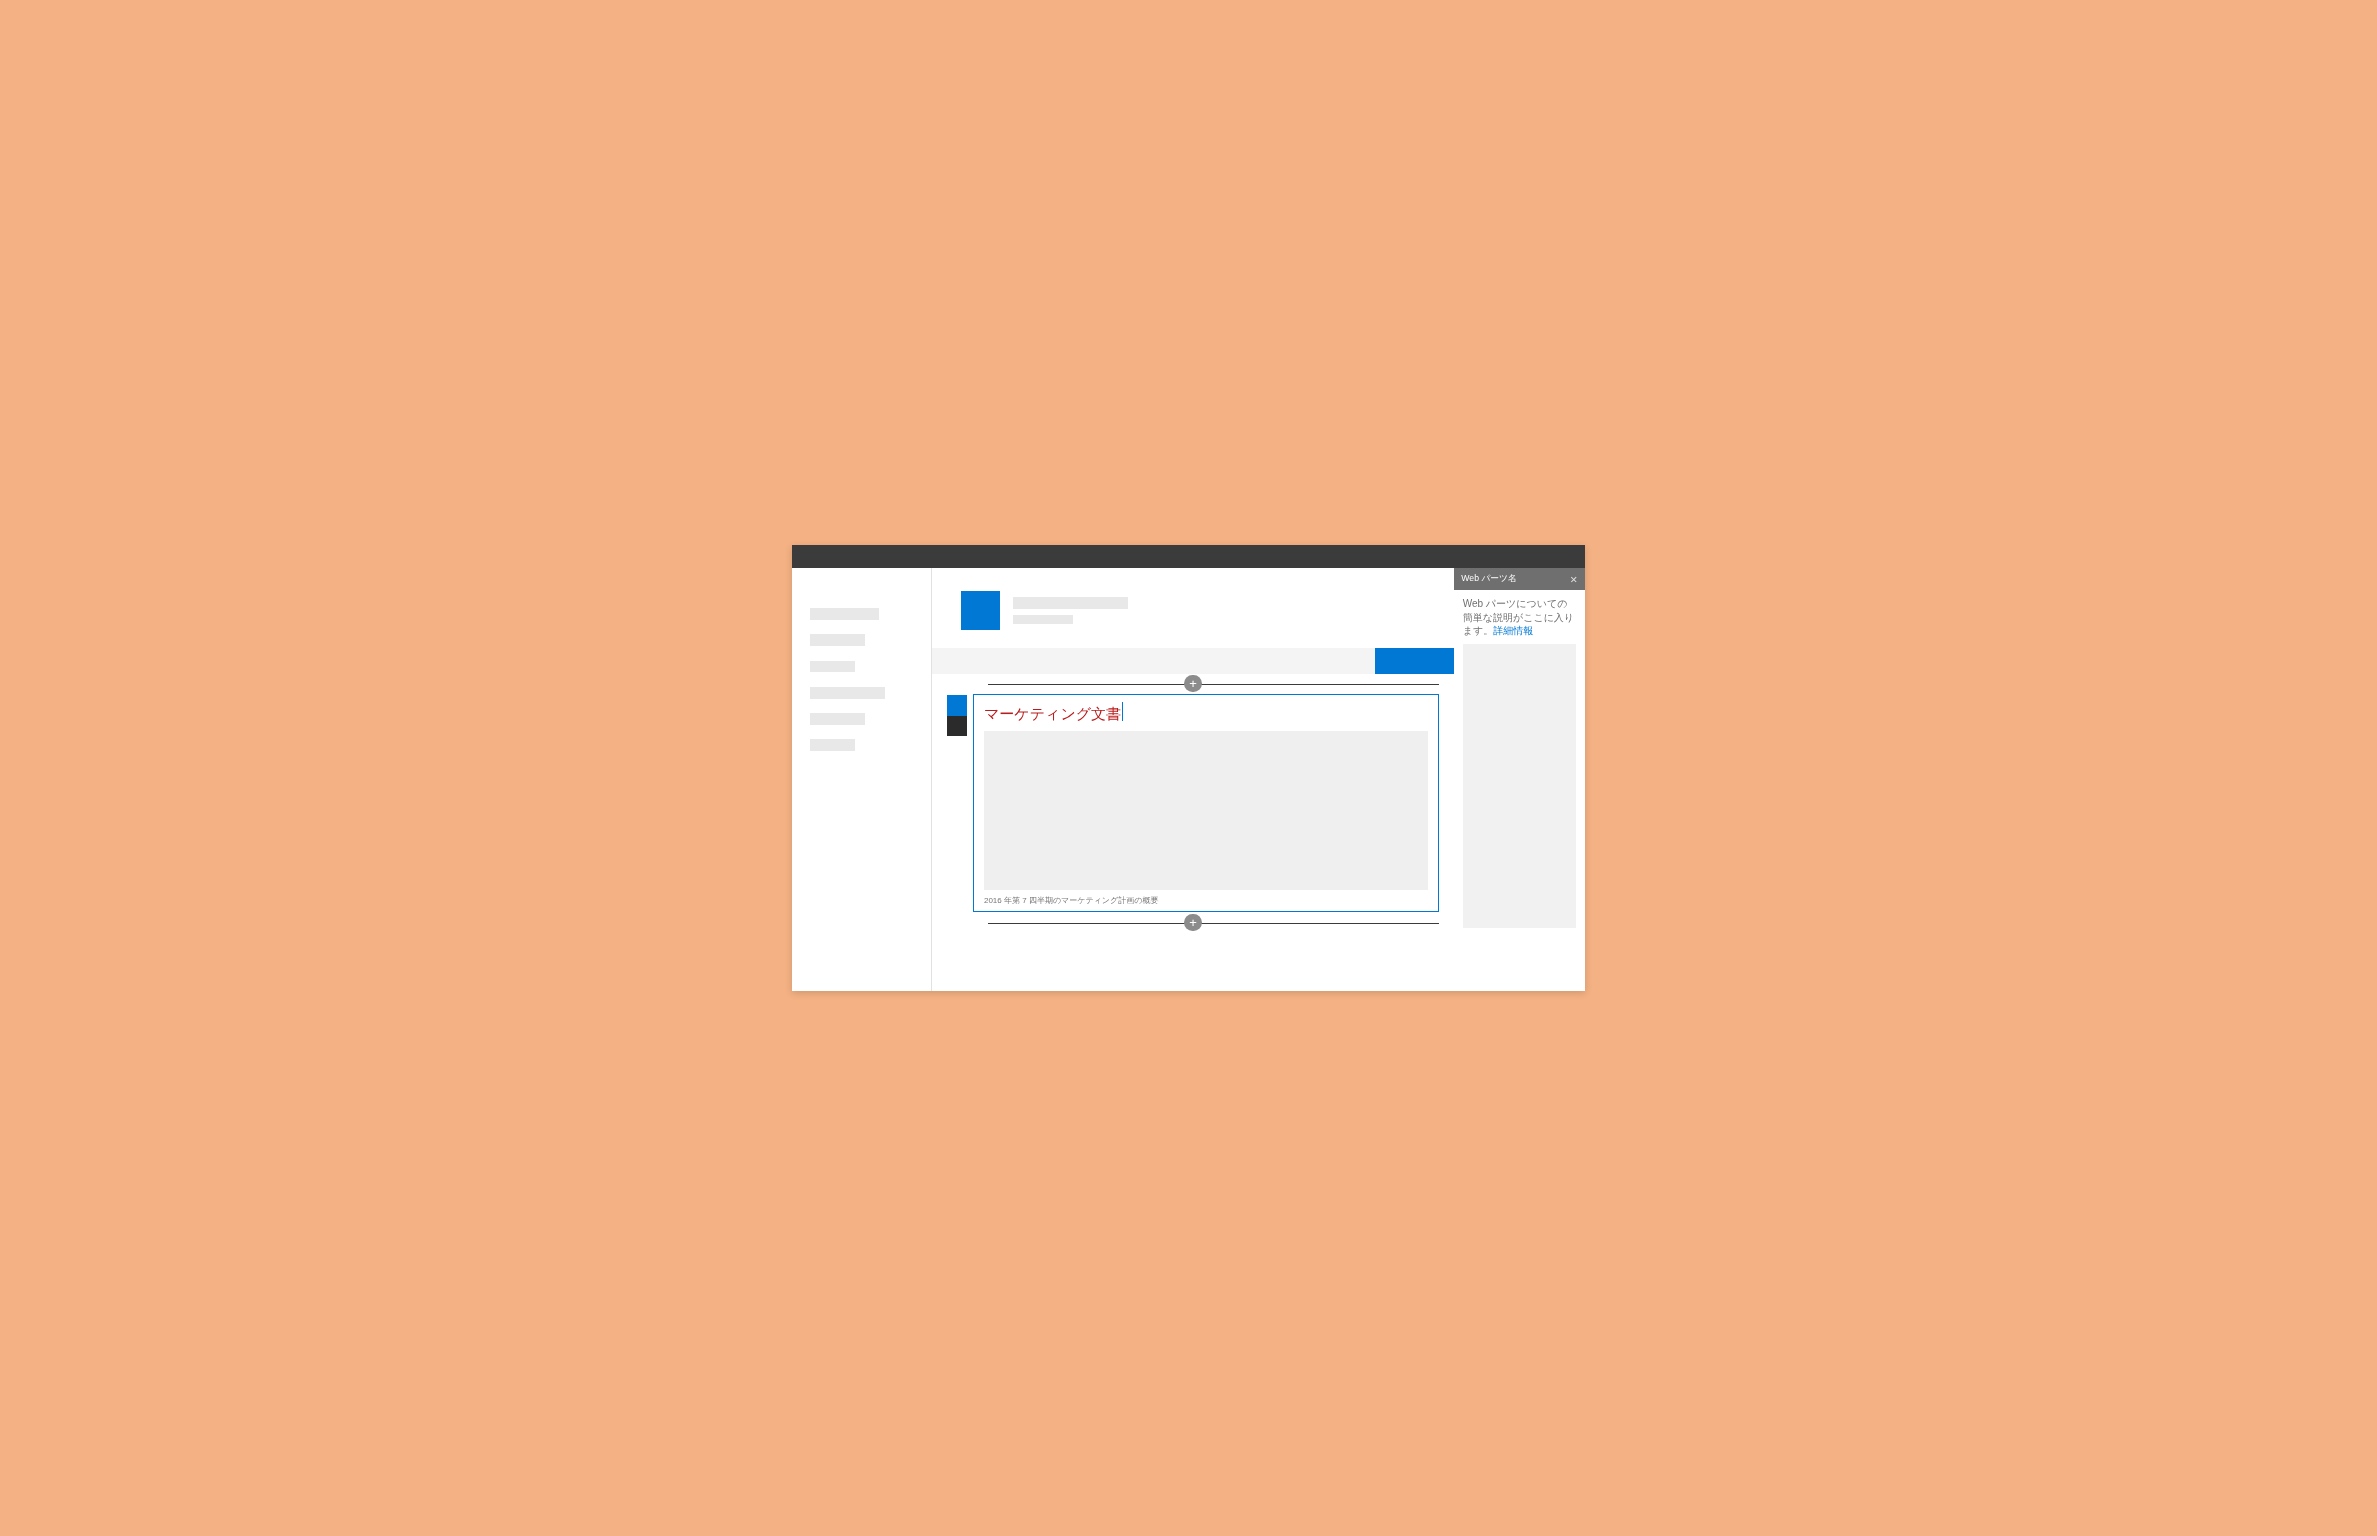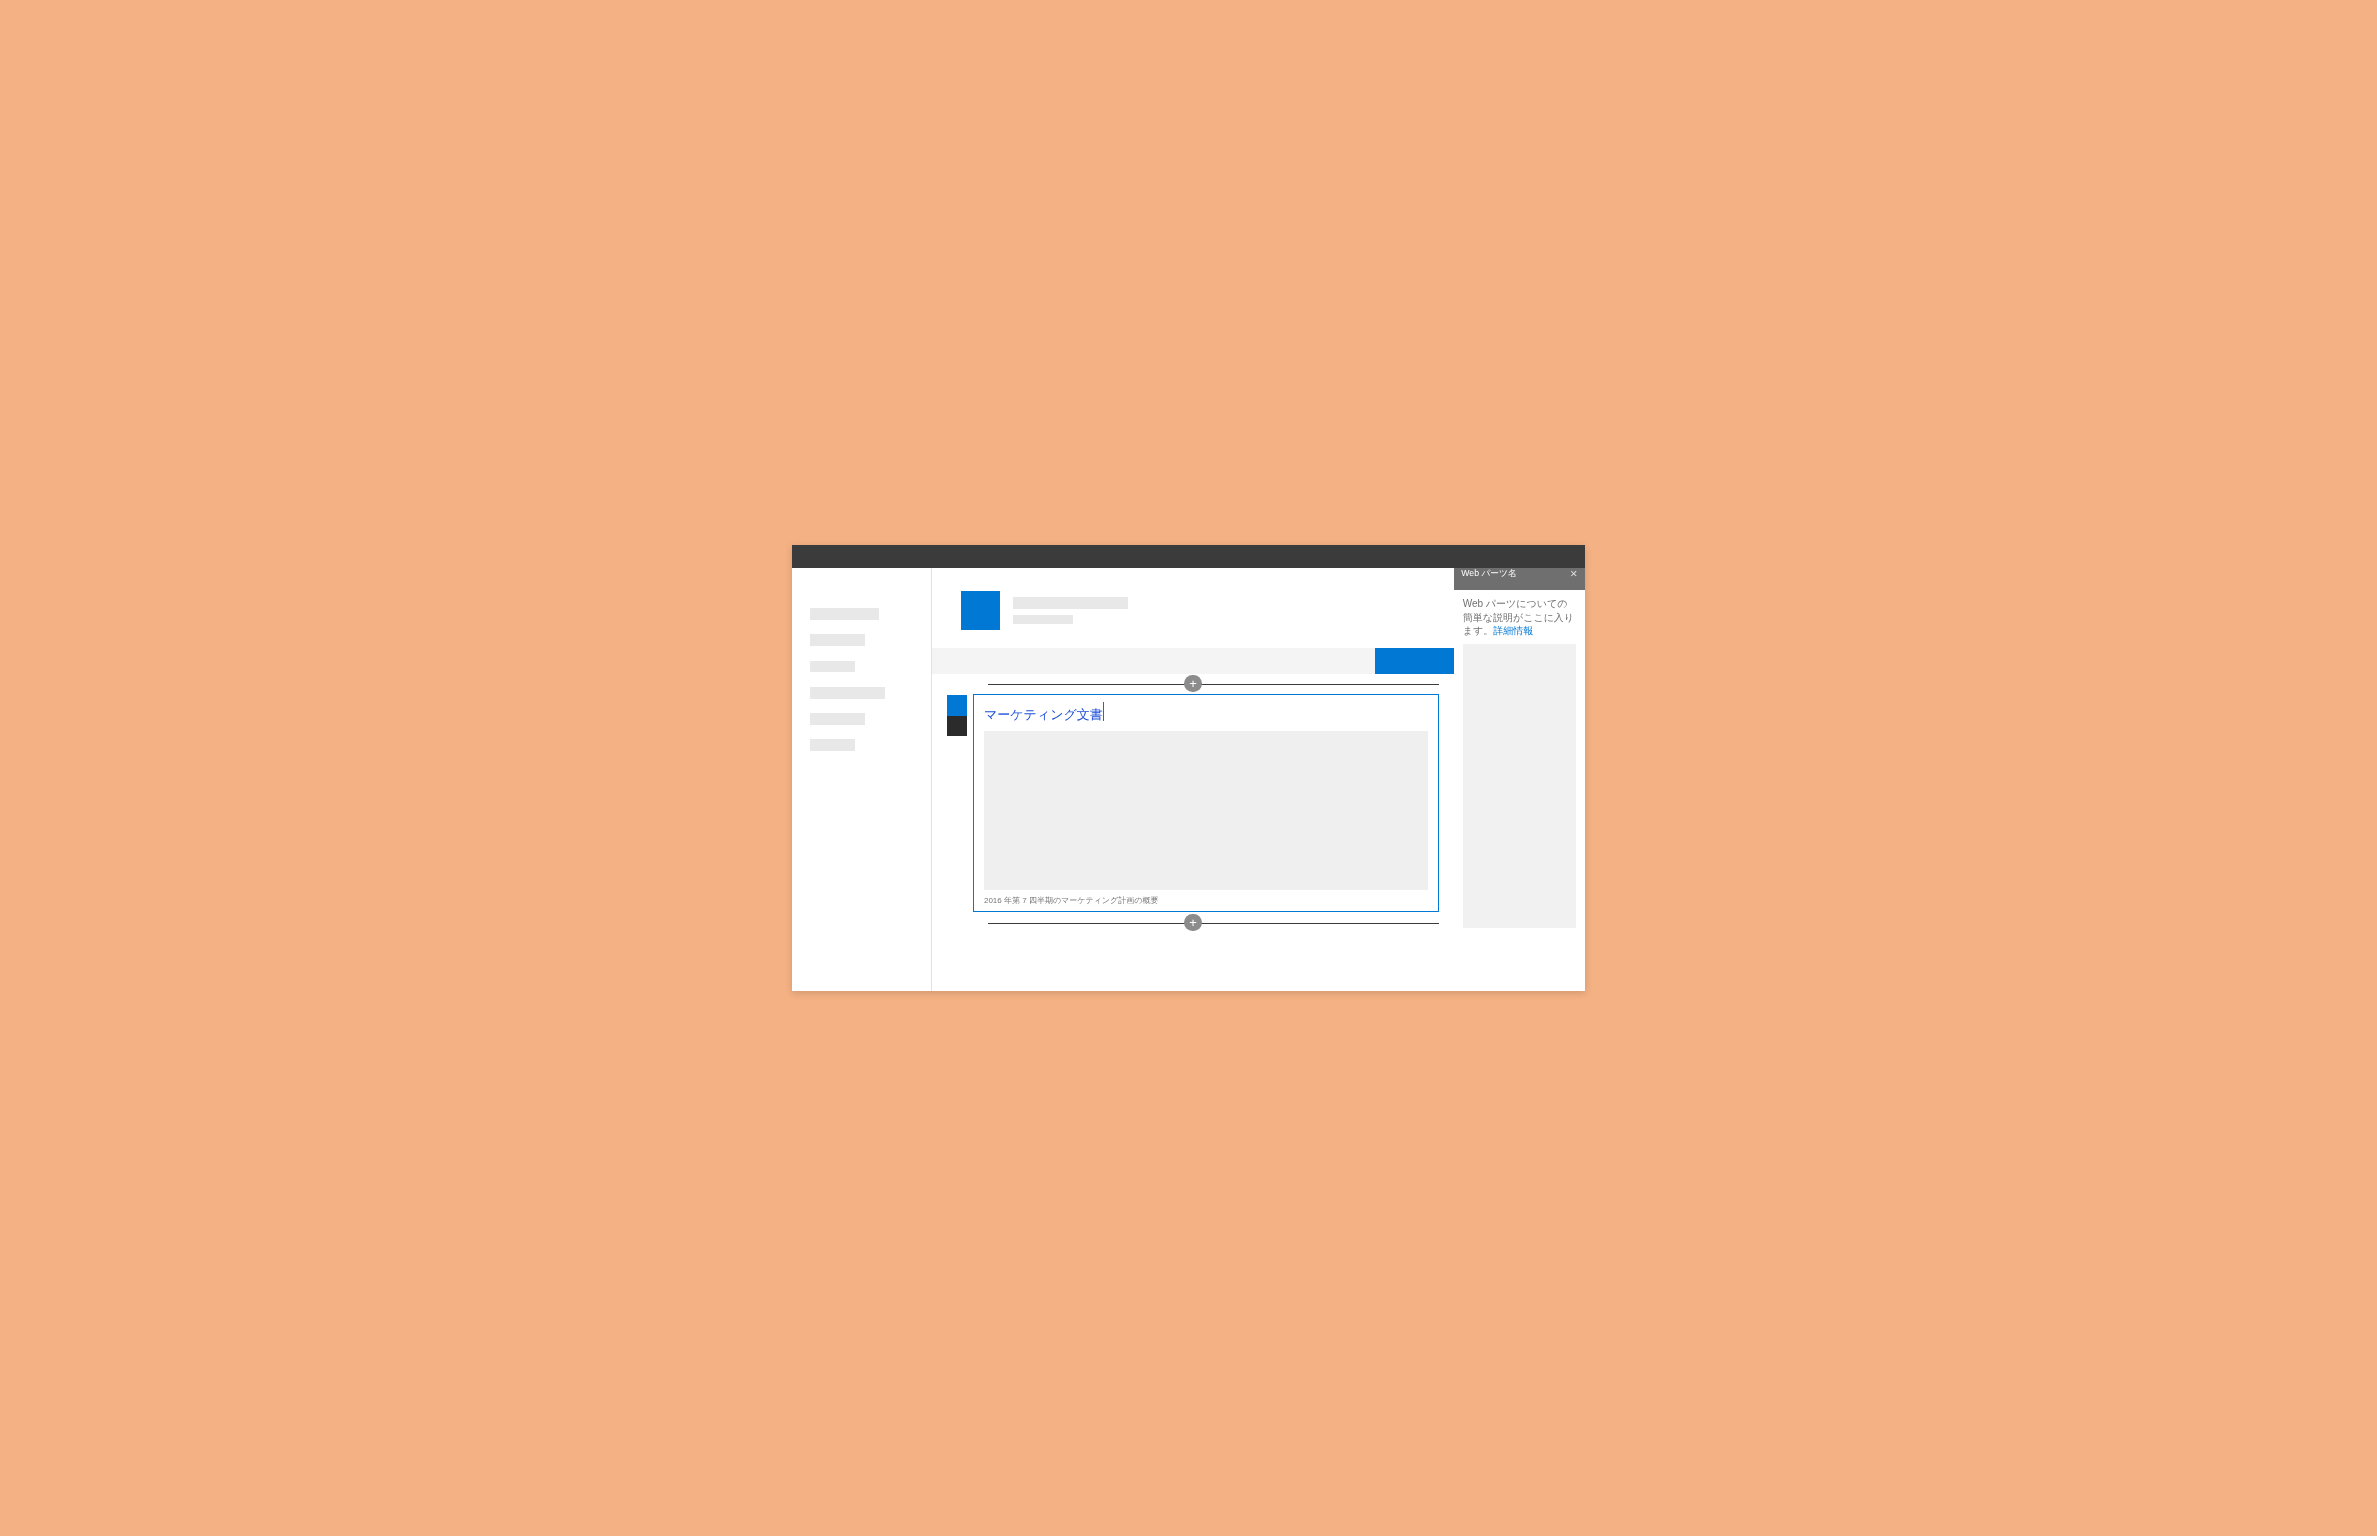--- a/index.html
+++ b/index.html
@@ -121,23 +121,23 @@
   }
   .handle.blue { background: #0078d4; }
   .handle.dark { background: #2b2b2b; }
   .webpart {
     flex: 1;
     border: 1.1px solid #0078d4;
     padding: 7.3px 10.2px 5.8px 10.2px;
     background: #fff;
   }
   .wp-title {
-    font-size: 13px;
+    font-size: 15px;
     font-weight: 300;
-    color: #1d4ed8;
+    color: #b91c1c;
     display: inline-block;
     position: relative;
   }
   .caret {
     display: inline-block;
     width: 0.7px;
     height: 19px;
     background: #0078d4;
     vertical-align: -2.2px;
     margin-left: 0.7px;
@@ -158,21 +158,21 @@
     width: 131px;
     background: #fff;
     display: flex;
     flex-direction: column;
   }
   .pane-header {
     height: 22px;
     background: #6f6f6f;
     color: #fff;
     display: flex;
-    align-items: flex-start;
+    align-items: center;
     padding: 0 7.3px;
     font-size: 8.7px;
     justify-content: space-between;
   }
   .pane-close {
     font-size: 9.5px;
     cursor: pointer;
     color: #ddd;
   }
   .pane-desc {

